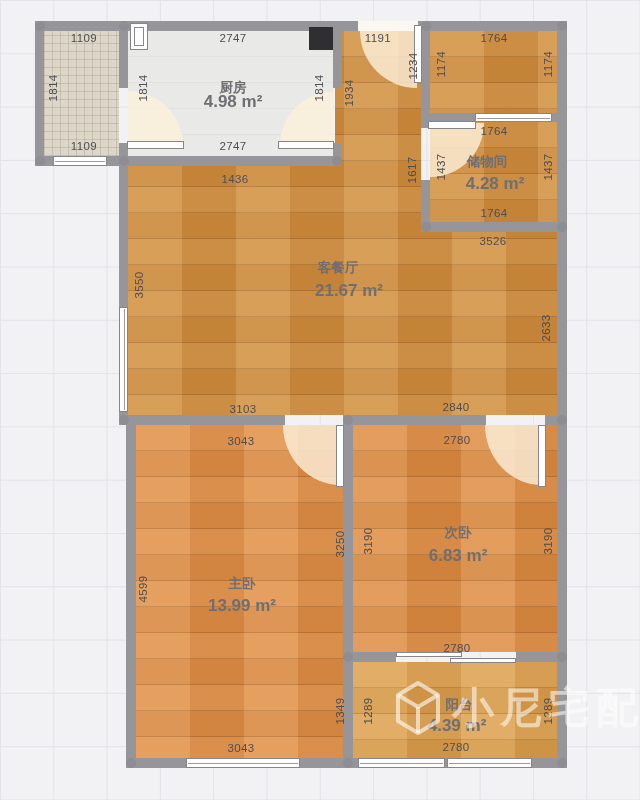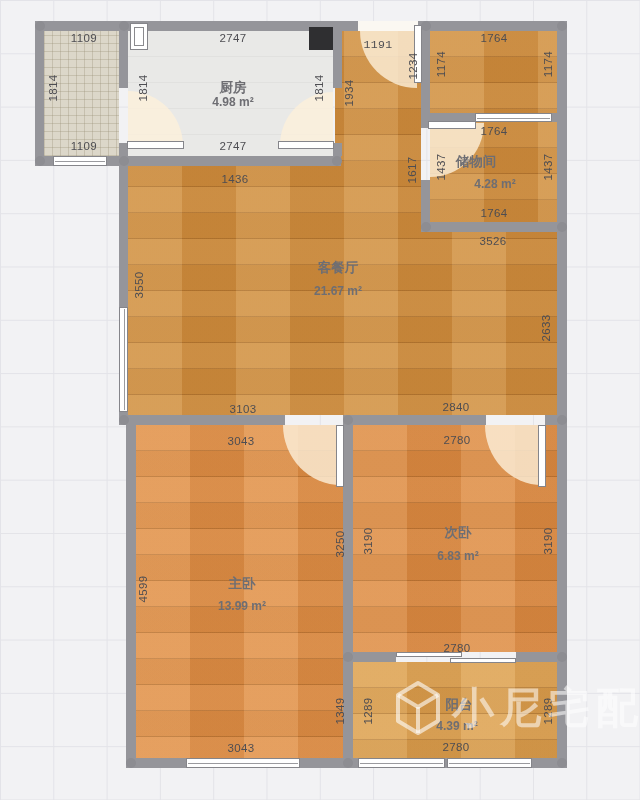--- a/index.html
+++ b/index.html
@@ -59,21 +59,21 @@
     position:absolute; transform:translate(-50%,-50%);
     font-size:11.5px; color:#4d4d52; letter-spacing:.4px; white-space:nowrap;
   }
   .dim.v{ transform:translate(-50%,-50%) rotate(-90deg); }
   .rname{
     position:absolute; transform:translate(-50%,-50%);
     font-size:13.5px; font-weight:bold; color:#6e6e73; white-space:nowrap;
   }
   .rarea{
     position:absolute; transform:translate(-50%,-50%);
-    font-size:12px; font-weight:600; color:#6e6e73; white-space:nowrap;
+    font-size:17px; font-weight:600; color:#6e6e73; white-space:nowrap;
   }
   
   .watermark{
     position:absolute; left:392px; top:680px; display:flex; align-items:center; gap:8px;
     color:rgba(255,255,255,0.55); pointer-events:none;
   }
   .watermark .wm-text{ font-size:42px; font-weight:bold; letter-spacing:6px; white-space:nowrap; }
 </style>
 </head>
 <body>
@@ -162,21 +162,21 @@
   <div class="dot" style="left:348px;top:763px;"></div>
   <div class="dot" style="left:562px;top:763px;"></div>
 
   <div class="dim" style="left:84px;top:38px;">1109</div>
   <div class="dim v" style="left:53px;top:88px;">1814</div>
   <div class="dim" style="left:84px;top:146px;">1109</div>
   <div class="dim v" style="left:143px;top:88px;">1814</div>
   <div class="dim" style="left:233px;top:38px;">2747</div>
   <div class="dim v" style="left:319px;top:88px;">1814</div>
   <div class="dim" style="left:233px;top:146px;">2747</div>
-  <div class="dim" style="left:378px;top:44px;font-family:Liberation Mono, monospace;">1191</div>
+  <div class="dim" style="left:378px;top:38px;">1191</div>
   <div class="dim v" style="left:349px;top:93px;">1934</div>
   <div class="dim v" style="left:413px;top:66px;">1234</div>
   <div class="dim v" style="left:412px;top:170px;">1617</div>
   <div class="dim" style="left:494px;top:38px;">1764</div>
   <div class="dim v" style="left:441px;top:64px;">1174</div>
   <div class="dim v" style="left:548px;top:64px;">1174</div>
   <div class="dim" style="left:494px;top:131px;">1764</div>
   <div class="dim v" style="left:441px;top:167px;">1437</div>
   <div class="dim v" style="left:548px;top:167px;">1437</div>
   <div class="dim" style="left:494px;top:213px;">1764</div>
@@ -194,24 +194,24 @@
   <div class="dim" style="left:457px;top:440px;">2780</div>
   <div class="dim v" style="left:368px;top:541px;">3190</div>
   <div class="dim v" style="left:548px;top:541px;">3190</div>
   <div class="dim" style="left:457px;top:648px;">2780</div>
   <div class="dim v" style="left:368px;top:711px;">1289</div>
   <div class="dim v" style="left:548px;top:711px;">1289</div>
   <div class="dim" style="left:456px;top:747px;">2780</div>
 
   <div class="rname" style="left:233px;top:72px;margin-top:16px;">厨房</div>
   <div class="rarea" style="left:233px;top:102px;">4.98 m²</div>
-  <div class="rname" style="left:476px;top:162px;">储物间</div>
+  <div class="rname" style="left:487px;top:162px;">储物间</div>
   <div class="rarea" style="left:495px;top:184px;">4.28 m²</div>
   <div class="rname" style="left:338px;top:268px;">客餐厅</div>
-  <div class="rarea" style="left:338px;top:291px;">21.67 m²</div>
+  <div class="rarea" style="left:349px;top:291px;">21.67 m²</div>
   <div class="rname" style="left:242px;top:584px;">主卧</div>
   <div class="rarea" style="left:242px;top:606px;">13.99 m²</div>
   <div class="rname" style="left:458px;top:533px;">次卧</div>
   <div class="rarea" style="left:458px;top:556px;">6.83 m²</div>
   <div class="rname" style="left:459px;top:705px;">阳台</div>
   <div class="rarea" style="left:457px;top:726px;">4.39 m²</div>
 
   <div class="watermark">
     <svg width="52" height="56" viewBox="0 0 52 56" fill="none">
       <g stroke="rgba(255,255,255,0.60)" stroke-width="4" stroke-linejoin="round">

